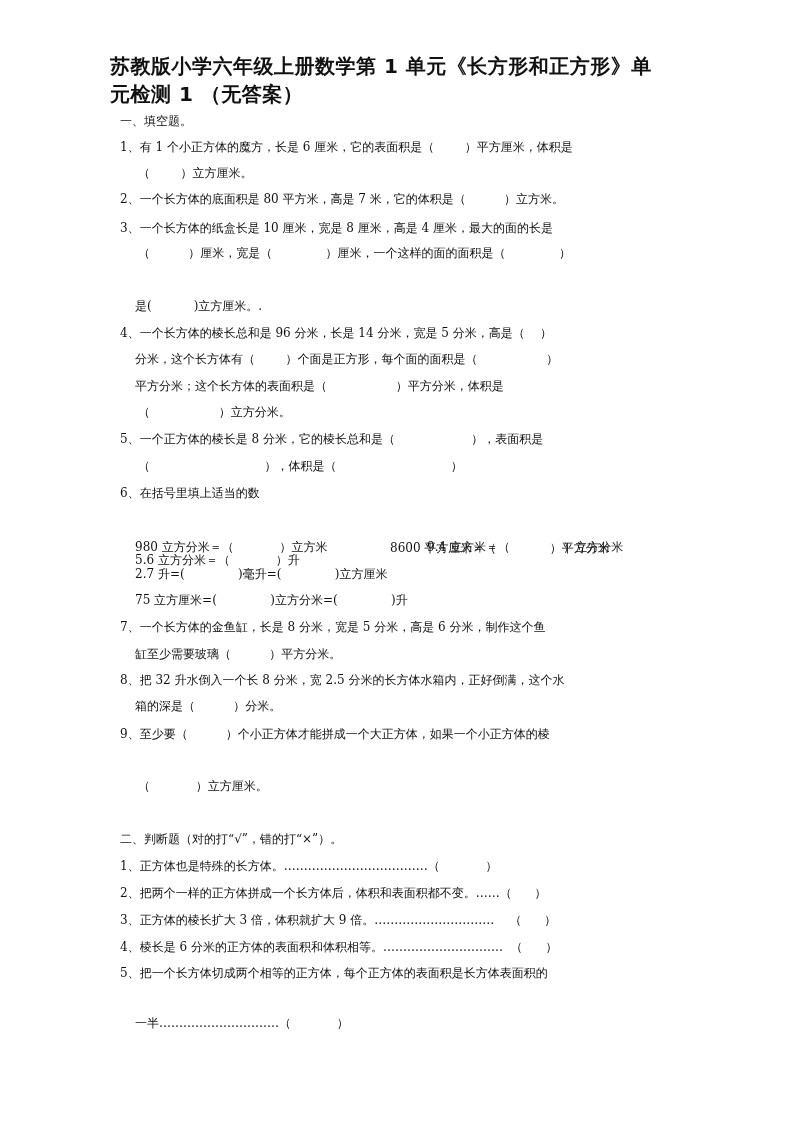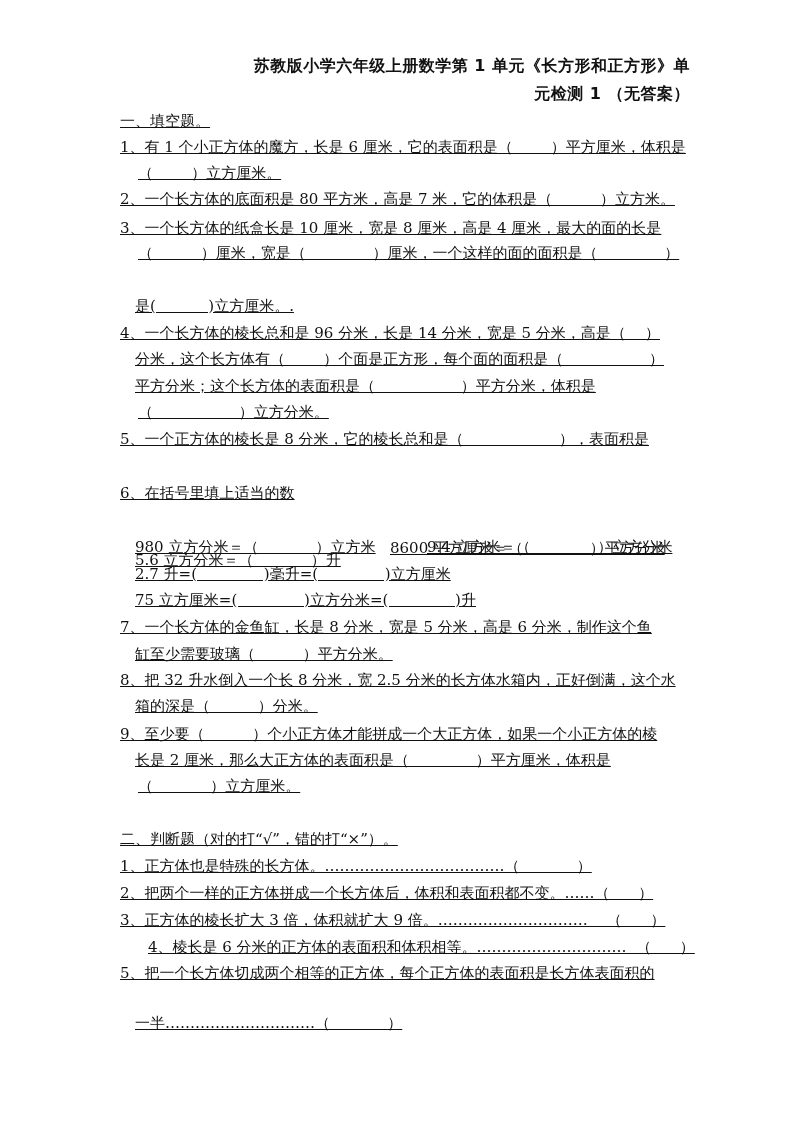--- a/index.html
+++ b/index.html
@@ -3,27 +3,27 @@
 <meta charset="utf-8">
 <style>
   html, body { margin: 0; padding: 0; background: #ffffff; }
   body {
     width: 793px; height: 1122px; position: relative; overflow: hidden;
     font-family: "DejaVu Serif", "Liberation Serif", serif;
     color: #111111;
   }
   .page { position: absolute; left: 0; top: 0; width: 793px; height: 1122px; }
   .title {
-    position: absolute; left: 110px; width: 580px; text-align: right;
+    position: absolute; left: 110px; width: 580px; text-align: left;
     font-family: "DejaVu Sans", "Liberation Sans", sans-serif;
-    font-weight: bold; font-size: 16px; line-height: 28px; letter-spacing: 0.5px;
+    font-weight: bold; font-size: 20px; line-height: 28px; letter-spacing: 0.5px;
   }
   .line {
-    position: absolute; left: 120px; white-space: pre; font-size: 15px;
-    line-height: 20px; letter-spacing: 0px; text-decoration: underline;
+    position: absolute; left: 120px; white-space: pre; font-size: 12px;
+    line-height: 20px; letter-spacing: 0px;
   }
   .ind { left: 138px; }
   .ind2 { left: 135px; }
   .sec { left: 120px; }
 </style>
 </head>
 <body>
 
 <div class="page">
   <div class="title" style="top:52px;">苏教版小学六年级上册数学第 1 单元《长方形和正方形》单</div>
@@ -35,37 +35,37 @@
   <div class="line ind" style="top:163px;">（        ）立方厘米。</div>
   <div class="line" style="top:189px;">2、一个长方体的底面积是 80 平方米，高是 7 米，它的体积是（          ）立方米。</div>
   <div class="line" style="top:218px;">3、一个长方体的纸盒长是 10 厘米，宽是 8 厘米，高是 4 厘米，最大的面的长是</div>
   <div class="line ind" style="top:243px;text-align:right;">（          ）厘米，宽是（              ）厘米，一个这样的面的面积是（              ）</div>
   <div class="line ind2" style="top:296px;">是(           )立方厘米。.</div>
   <div class="line" style="top:323px;">4、一个长方体的棱长总和是 96 分米，长是 14 分米，宽是 5 分米，高是（    ）</div>
   <div class="line ind2" style="top:349px;">分米，这个长方体有（        ）个面是正方形，每个面的面积是（                  ）</div>
   <div class="line ind" style="top:402px;">（                  ）立方分米。</div>
   <div class="line ind2" style="top:376px;">平方分米；这个长方体的表面积是（                  ）平方分米，体积是</div>
   <div class="line" style="top:429px;">5、一个正方体的棱长是 8 分米，它的棱长总和是（                    ），表面积是</div>
+  <div class="line ind" style="top:456px;">（                              ），体积是（                              ）</div>
   <div class="line" style="top:483px;">6、在括号里填上适当的数</div>
 
   <div class="line ind2" style="top:510px;margin-top:40px;">5.6 立方分米＝（            ）升</div>
   <div class="line" style="top:510px; left:390px;margin-top:28px;">8600 平方厘米＝（              ）平方分米</div>
   <div class="line ind2" style="top:537px;">980 立方分米＝（            ）立方米</div>
   <div class="line" style="top:537px; left:427px;">9.4 立方米＝（              ）立方分米</div>
   <div class="line ind2" style="top:564px;">2.7 升=(              )毫升=(              )立方厘米</div>
   <div class="line ind2" style="top:590px;">75 立方厘米=(              )立方分米=(              )升</div>
 
   <div class="line" style="top:617px;">7、一个长方体的金鱼缸，长是 8 分米，宽是 5 分米，高是 6 分米，制作这个鱼</div>
   <div class="line ind2" style="top:644px;">缸至少需要玻璃（          ）平方分米。</div>
   <div class="line" style="top:670px;">8、把 32 升水倒入一个长 8 分米，宽 2.5 分米的长方体水箱内，正好倒满，这个水</div>
   <div class="line ind2" style="top:696px;">箱的深是（          ）分米。</div>
   <div class="line" style="top:724px;">9、至少要（          ）个小正方体才能拼成一个大正方体，如果一个小正方体的棱</div>
-  <div class="line ind2" style="top:750px;">长是 2 厘米，那么大正方体的表面积是（              ）平方厘米，体积是</div>
   <div class="line ind" style="top:776px;">（            ）立方厘米。</div>
 
   <div class="line sec" style="top:829px;">二、判断题（对的打“√”，错的打“×”）。</div>
   <div class="line" style="top:856px;">1、正方体也是特殊的长方体。………………………………（            ）</div>
   <div class="line" style="top:883px;">2、把两个一样的正方体拼成一个长方体后，体积和表面积都不变。……（      ）</div>
   <div class="line" style="top:910px;">3、正方体的棱长扩大 3 倍，体积就扩大 9 倍。…………………………    （      ）</div>
-  <div class="line" style="top:937px;margin-left:28px;">4、棱长是 6 分米的正方体的表面积和体积相等。…………………………  （      ）</div>
+  <div class="line" style="top:937px;">4、棱长是 6 分米的正方体的表面积和体积相等。…………………………  （      ）</div>
   <div class="line" style="top:963px;">5、把一个长方体切成两个相等的正方体，每个正方体的表面积是长方体表面积的</div>
   <div class="line ind2" style="top:990px;margin-top:23px;">一半…………………………（            ）</div>
 </div>
 
 </body></html>

